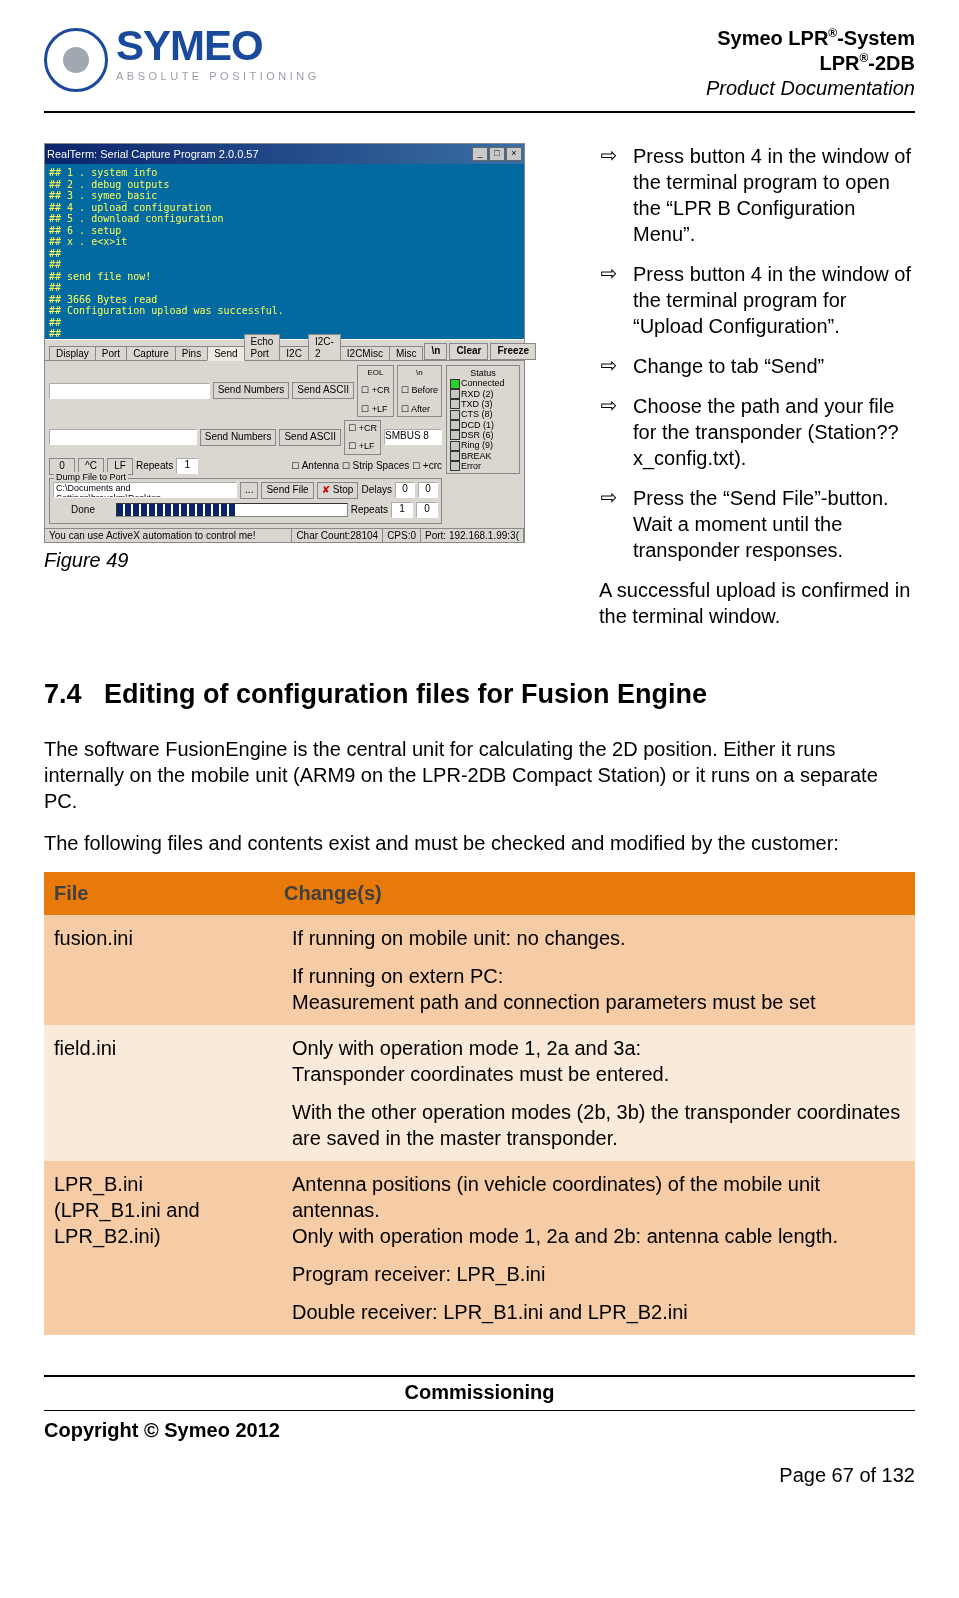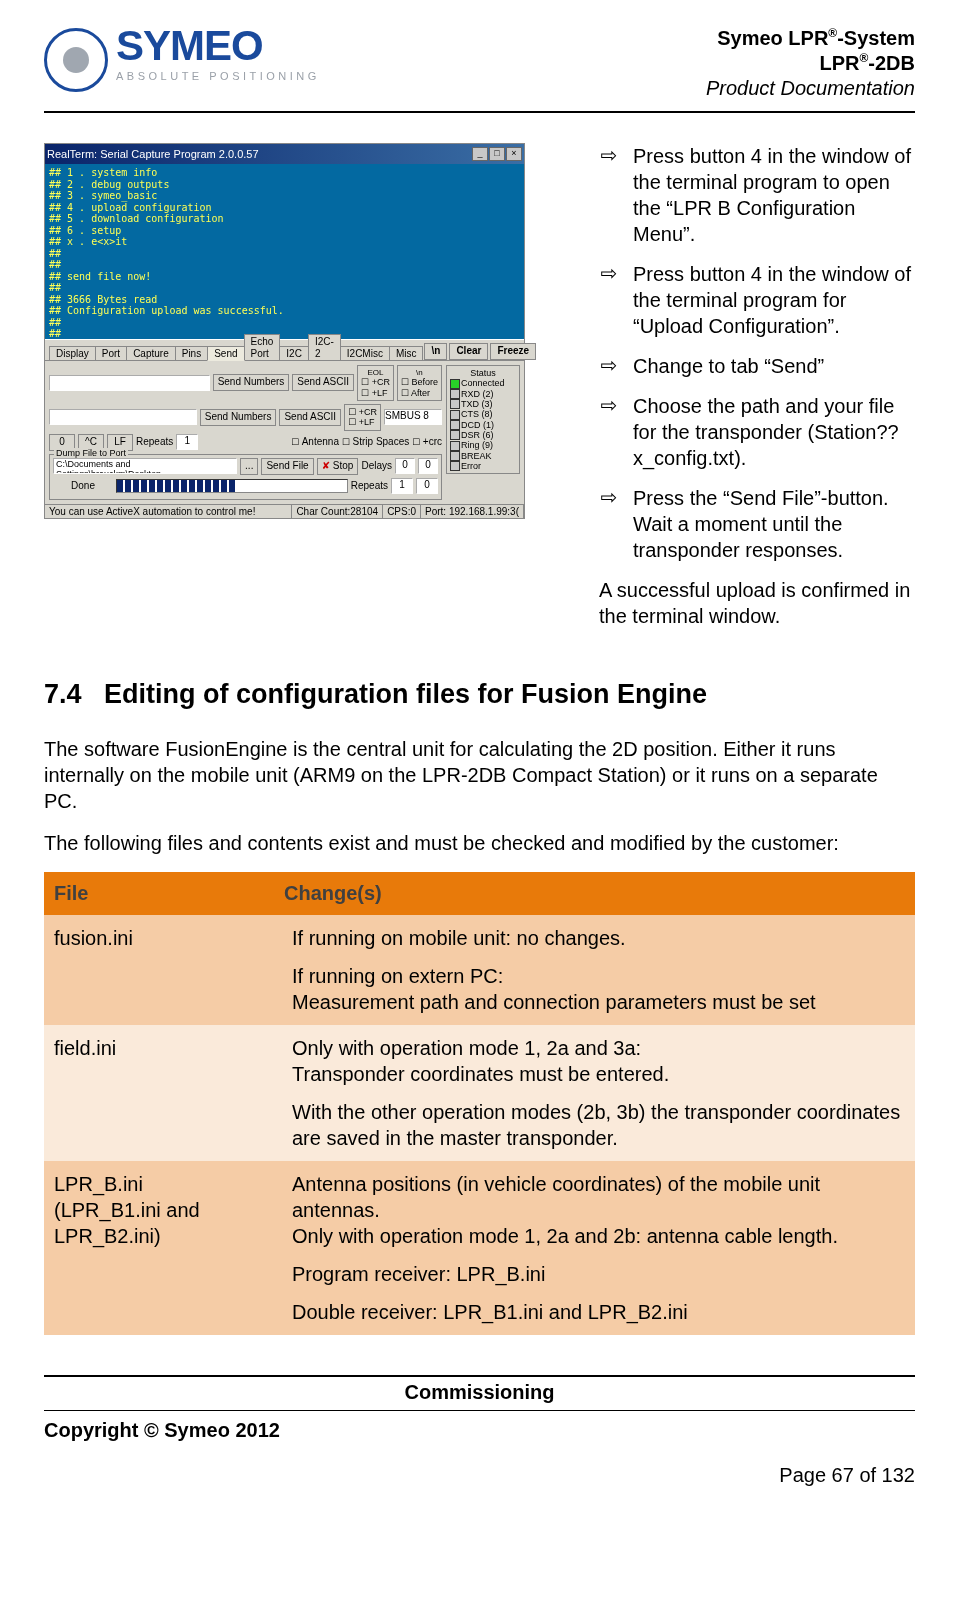--- a/index.html
+++ b/index.html
@@ -248,21 +248,21 @@
     border: 1px inset #fff;
     background: #fff;
     height: 14px;
     display: inline-block;
     vertical-align: middle;
   }
   .row { display: flex; align-items: center; gap: 3px; margin-bottom: 3px; flex-wrap: nowrap;}
   .row .inputw.long { flex:1; min-width: 90px; }
   .eolbox {
     border: 1px solid #888; padding: 2px 3px; font-size: 9px;
-    display: flex; flex-direction: column; gap: 0;
+    display: flex; flex-direction: column; gap: 8px;
   }
   .status-group {
     border: 1px solid #888; padding: 2px 3px; font-size: 9px;
   }
   .status-item { display:flex; align-items:center; gap:1px; margin-bottom:0px;}
   .led { width:8px; height:8px; border:1px solid #333; background:#c8c8c8;}
   .led.on { background:#28d028; }
   .progress {
     border: 1px inset #888; height: 12px; flex:1;
     background: #fff;
@@ -453,20 +453,21 @@
             </div>
           </div>
         </div>
         <div class="statusbar">
           <div>You can use ActiveX automation to control me!</div>
           <div>Char Count:28104</div>
           <div>CPS:0</div>
           <div>Port: 192.168.1.99:3(</div>
         </div>
       </div>
+      <div class="figure-caption">Figure 49</div>
     </div>
 
     <div class="col-right">
       <div class="instr-item">
         <span class="arrow-icon">⇨</span>
         <span class="instr-text">Press button 4 in the window of the terminal program to open the “LPR B Configuration Menu”.</span>
       </div>
       <div class="instr-item">
         <span class="arrow-icon">⇨</span>
         <span class="instr-text">Press button 4 in the window of the terminal program for “Upload Configuration”.</span>

